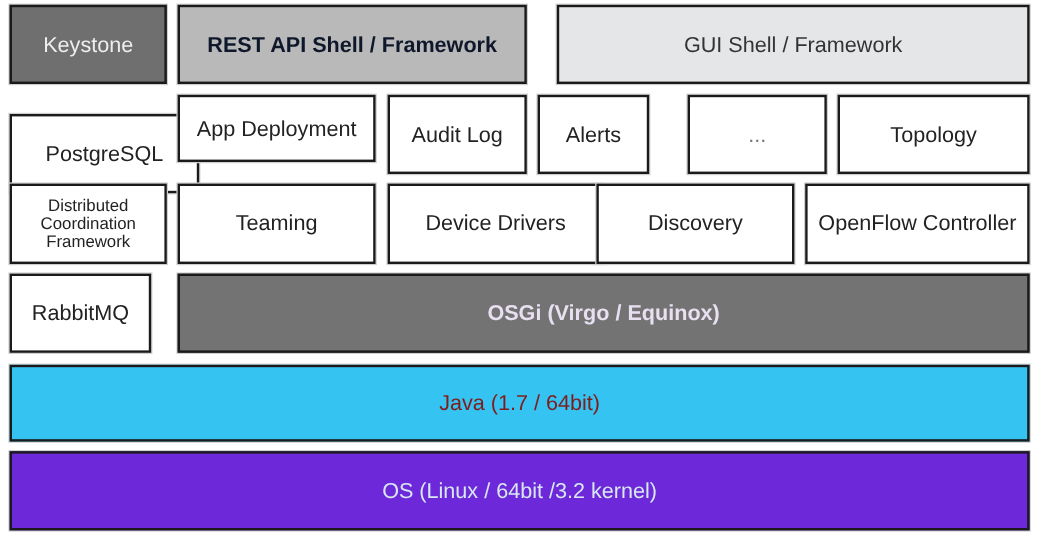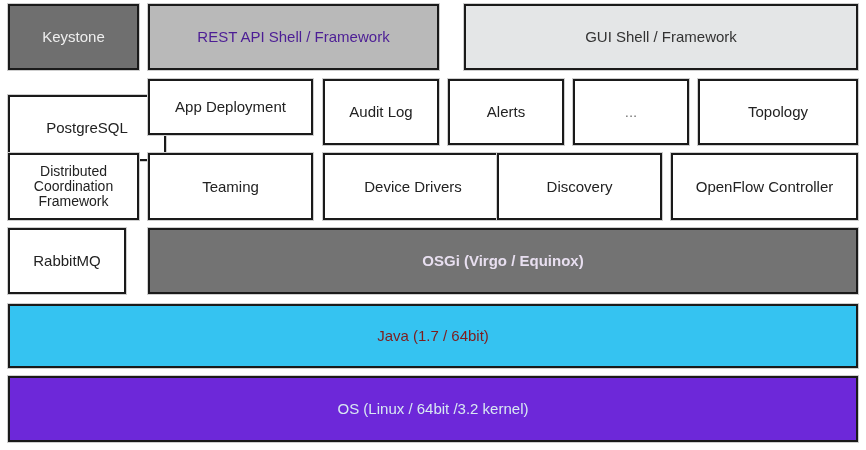--- a/index.html
+++ b/index.html
@@ -1,35 +1,35 @@
 <!DOCTYPE html>
 <html><head>
 <meta charset="utf-8">
 <style>
   html,body{margin:0;padding:0;background:#fff;}
   body{width:866px;height:450px;position:relative;overflow:hidden;font-family:"Liberation Sans",sans-serif;}
-  .box{position:absolute;box-sizing:border-box;border:2px solid #1a1a1a;display:flex;align-items:center;justify-content:center;text-align:center;font-size:15px;color:#222;background:#fff;line-height:1.05;box-shadow:0 0 0 1px #cfcfcf;}
+  .box{position:absolute;box-sizing:border-box;border:2px solid #1a1a1a;display:flex;align-items:center;justify-content:center;text-align:center;font-size:18px;color:#222;background:#fff;line-height:1.05;box-shadow:0 0 0 1px #cfcfcf;}
   .dark{background:#6f6f6f;color:#eee;}
-  .mid{background:#b9b9b9;color:#4c1d95;}
+  .mid{background:#b9b9b9;color:#0f172a;font-weight:bold;}
   .light{background:#e4e6e7;color:#333;}
   .purple{background:#737373;color:#e8dff0;font-weight:bold;}
   .cyan{background:#35c3f1;color:#7f1d1d;}
   .navy{background:#6d28d9;color:#d8e8f2;}
 </style>
 </head>
 <body>
 
 <div class="box dark" style="left:8px;top:4px;width:131px;height:66px;">Keystone</div>
 <div class="box mid" style="left:148px;top:4px;width:291px;height:66px;">REST API Shell / Framework</div>
 <div class="box light" style="left:464px;top:4px;width:394px;height:66px;">GUI Shell / Framework</div>
 
 <div class="box" style="left:8px;top:95px;width:158px;height:66px;">PostgreSQL</div>
 <div class="box" style="left:148px;top:79px;width:165px;height:56px;">App Deployment</div>
 <div class="box" style="left:323px;top:79px;width:116px;height:66px;">Audit Log</div>
-<div class="box" style="left:448px;top:79px;width:116px;height:66px;">Alerts</div>
+<div class="box" style="left:448px;top:79px;width:93px;height:66px;">Alerts</div>
 <div class="box" style="left:573px;top:79px;width:116px;height:66px;color:#777;">...</div>
 <div class="box" style="left:698px;top:79px;width:160px;height:66px;">Topology</div>
 
 <div class="box" style="left:8px;top:153px;width:131px;height:67px;font-size:14px;padding:0 4px;">Distributed Coordination Framework</div>
 <div class="box" style="left:148px;top:153px;width:165px;height:67px;">Teaming</div>
 <div class="box" style="left:323px;top:153px;width:180px;height:67px;">Device Drivers</div>
 <div class="box" style="left:497px;top:153px;width:165px;height:67px;">Discovery</div>
 <div class="box" style="left:671px;top:153px;width:187px;height:67px;">OpenFlow Controller</div>
 
 <div class="box" style="left:8px;top:228px;width:118px;height:66px;">RabbitMQ</div>

